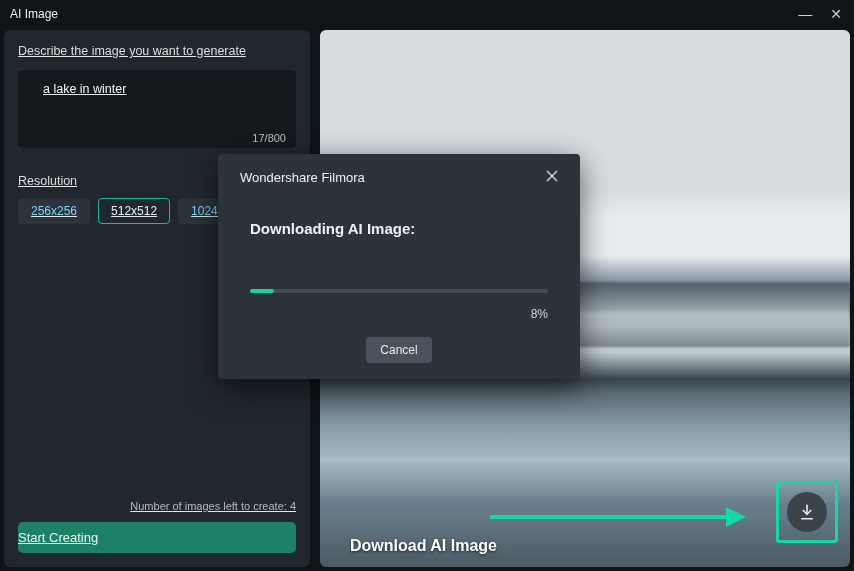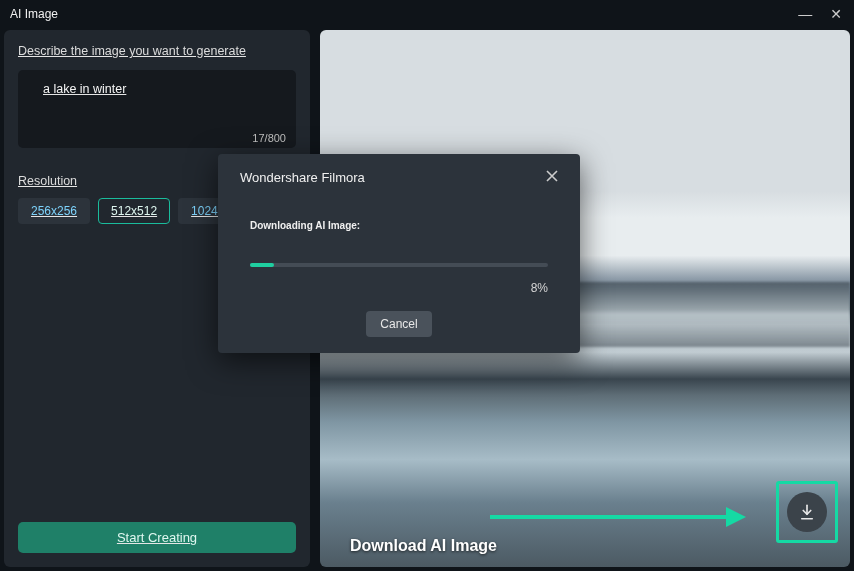--- a/index.html
+++ b/index.html
@@ -80,21 +80,20 @@
   .sidebar-footer {
     margin-top: auto;
     display: flex;
     flex-direction: column;
     gap: 10px;
   }
   .count-left { font-size: 11px; color: #b8b8b8; text-align: right; }
   .start-btn {
     background: #1f8068;
     color: #dff7f0;
-    text-align: center;
     border-radius: 5px;
     padding: 8px 0;
     font-size: 13px;
     cursor: pointer;
   }
   .preview {
     flex: 1;
     border-radius: 6px;
     position: relative;
     overflow: hidden;
@@ -169,21 +168,21 @@
     border-radius: 4px;
     padding: 14px 22px 16px 22px;
     box-shadow: 0 8px 30px rgba(0,0,0,0.6);
   }
   .modal-head {
     display: flex; justify-content: space-between; align-items: center;
   }
   .modal-title { font-size: 13px; color: #f0f0f0; font-weight: 500; }
   .modal-close { cursor: pointer; color: #ccc; }
   .modal-body { padding: 34px 10px 0 10px; }
-  .dl-label { font-size: 10px; color: #f0f0f0; font-weight: 600; margin-bottom: 32px; }
+  .dl-label { font-size: 15px; color: #f0f0f0; font-weight: 600; margin-bottom: 52px; }
   .progress-track {
     height: 4px; background: #444c55; border-radius: 2px; position: relative;
   }
   .progress-fill {
     position: absolute; left: 0; top: 0; height: 100%;
     width: 8%; background: #1fcfa0; border-radius: 2px;
   }
   .progress-pct { text-align: right; font-size: 12px; color: #d5d5d5; margin-top: 14px; }
   .modal-foot { display: flex; justify-content: center; margin-top: 16px; }
   .cancel-btn {
@@ -214,20 +213,21 @@
       <span>a lake in winter</span>
       <span class="char-count">17/800</span>
     </div>
     <div class="res-label">Resolution</div>
     <div class="res-row">
       <div class="chip">256x256</div>
       <div class="chip selected">512x512</div>
       <div class="chip">1024x1024</div>
     </div>
     <div class="sidebar-footer">
+      <div class="count-left">Number of images left to create: 4</div>
       <div class="start-btn">Start Creating</div>
     </div>
   </div>
 
   <div class="preview">
     <div class="arrow-annotation"></div>
     <div class="download-icon-frame">
       <div class="download-icon-btn">
         <svg width="18" height="18" viewBox="0 0 24 24" fill="none" stroke="#e8e8e8" stroke-width="2.2" stroke-linecap="round" stroke-linejoin="round">
           <path d="M12 3v12"></path>

